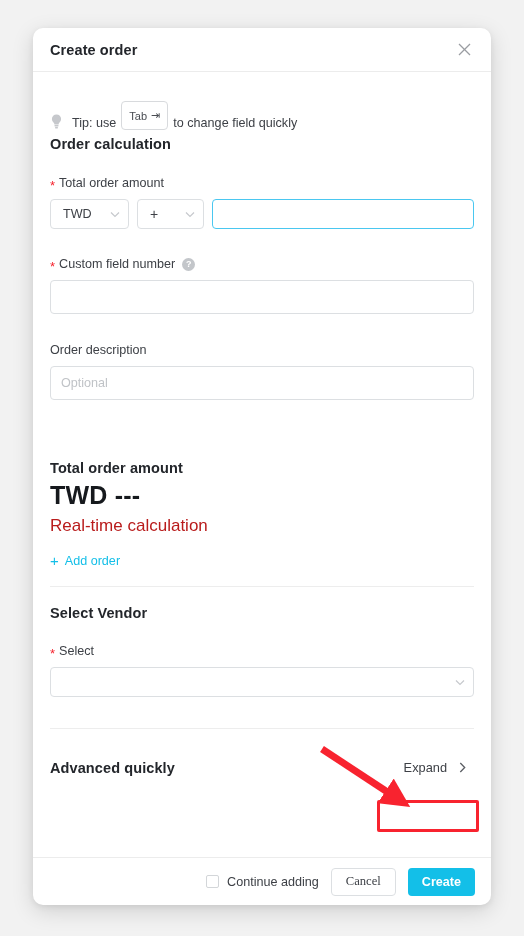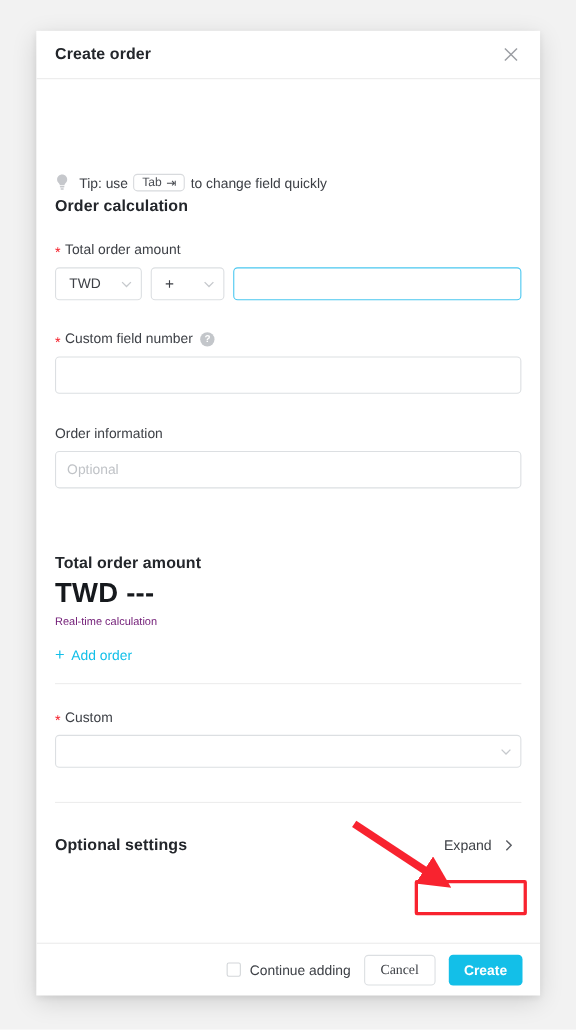--- a/index.html
+++ b/index.html
@@ -16,26 +16,25 @@
   }
 
   
   #modal {
     position: absolute;
     left: 33px;
     top: 28px;
     width: 458px;
     height: 877px;
     background: #ffffff;
-    border-radius: 0;
+    border-radius: 10px;
     box-shadow: 0 6px 22px rgba(0,0,0,0.14), 0 2px 6px rgba(0,0,0,0.07);
     display: flex;
     flex-direction: column;
     overflow: hidden;
-    gap: 44px;
   }
 
   
   .modal-header {
     height: 44px;
     flex: 0 0 44px;
     display: flex;
     align-items: center;
     padding: 0 16px 0 17px;
     border-bottom: 1px solid #ececec;
@@ -83,21 +82,21 @@
     color: #c6c8cc;
     flex: 0 0 auto;
   }
   .tip-text { white-space: nowrap; }
   .kbd {
     display: inline-flex;
     align-items: center;
     justify-content: center;
     gap: 4px;
     min-width: 36px;
-    height: 16px;
+    height: 29px;
     padding: 0 7px;
     margin: 0 5px;
     border: 1px solid #d8dadd;
     border-radius: 4px;
     background: #fff;
     font-size: 11px;
     color: #4a4d53;
     box-sizing: border-box;
     vertical-align: middle;
   }
@@ -194,22 +193,22 @@
 
   
   .total-amount-value {
     font-size: 25px;
     font-weight: bold;
     color: #16191d;
     letter-spacing: .2px;
     margin-top: 5px;
   }
   .realtime-note {
-    font-size: 10px;
-    color: #701a75;
+    font-size: 17px;
+    color: #b91c1c;
     margin-top: 6px;
   }
   .add-rate {
     display: inline-flex;
     align-items: center;
     gap: 6px;
     font-size: 12.6px;
     color: #13bfe8;
     margin-top: 17px;
     cursor: pointer;
@@ -380,52 +379,53 @@
     
     <div class="field-label" style="margin-top:28px;">
       <span class="req-star">*</span>
       <span>Custom field number</span>
       <span class="help-icon">?</span>
     </div>
     <input class="input-base text-input" style="margin-top: 9px;" type="text" placeholder="">
 
     
     <div class="field-label" style="margin-top:29px;">
-      <span>Order information</span>
+      <span>Order description</span>
     </div>
     <input class="input-base text-input" style="margin-top: 9px;" type="text" placeholder="Optional">
 
     
     <div class="section-title" style="margin-top:60px;">Total order amount</div>
     <div class="total-amount-value">TWD ---</div>
     <div class="realtime-note">Real-time calculation</div>
     <div class="add-rate">
       <span class="plus">+</span>
       <span>Add order</span>
     </div>
 
     <div class="divider" style="margin-top:16px;"></div>
 
     
+    <div class="section-title" style="margin-top:18px;">Select Vendor</div>
     <div class="field-label" style="margin-top:23px;">
       <span class="req-star">*</span>
-      <span>Custom</span>
+      <span>Select</span>
     </div>
     <div class="input-base vendor-select" style="margin-top:9px;">
       <span class="sel-val" style="flex:1;"></span>
       <svg class="chev" width="10" height="7" viewBox="0 0 10 7" fill="none" stroke="currentColor" stroke-width="1.2">
           <polyline points="1,1.5 5,5.5 9,1.5"></polyline>
         </svg>
     </div>
 
     <div class="divider" style="margin-top:31px;"></div>
 
     
     <div class="advanced-row" style="margin-top:27px;">
-      <div class="section-title">Optional settings</div>
+      <div class="section-title">Advanced quickly</div>
       <div class="expand-btn">
         <span>Expand</span>
         <svg class="chev-r" width="7" height="11" viewBox="0 0 7 11" fill="none" stroke="currentColor" stroke-width="1.3">
             <polyline points="1.3,1 5.7,5.5 1.3,10"></polyline>
           </svg>
       </div>
     </div>
 
   </div>
 

